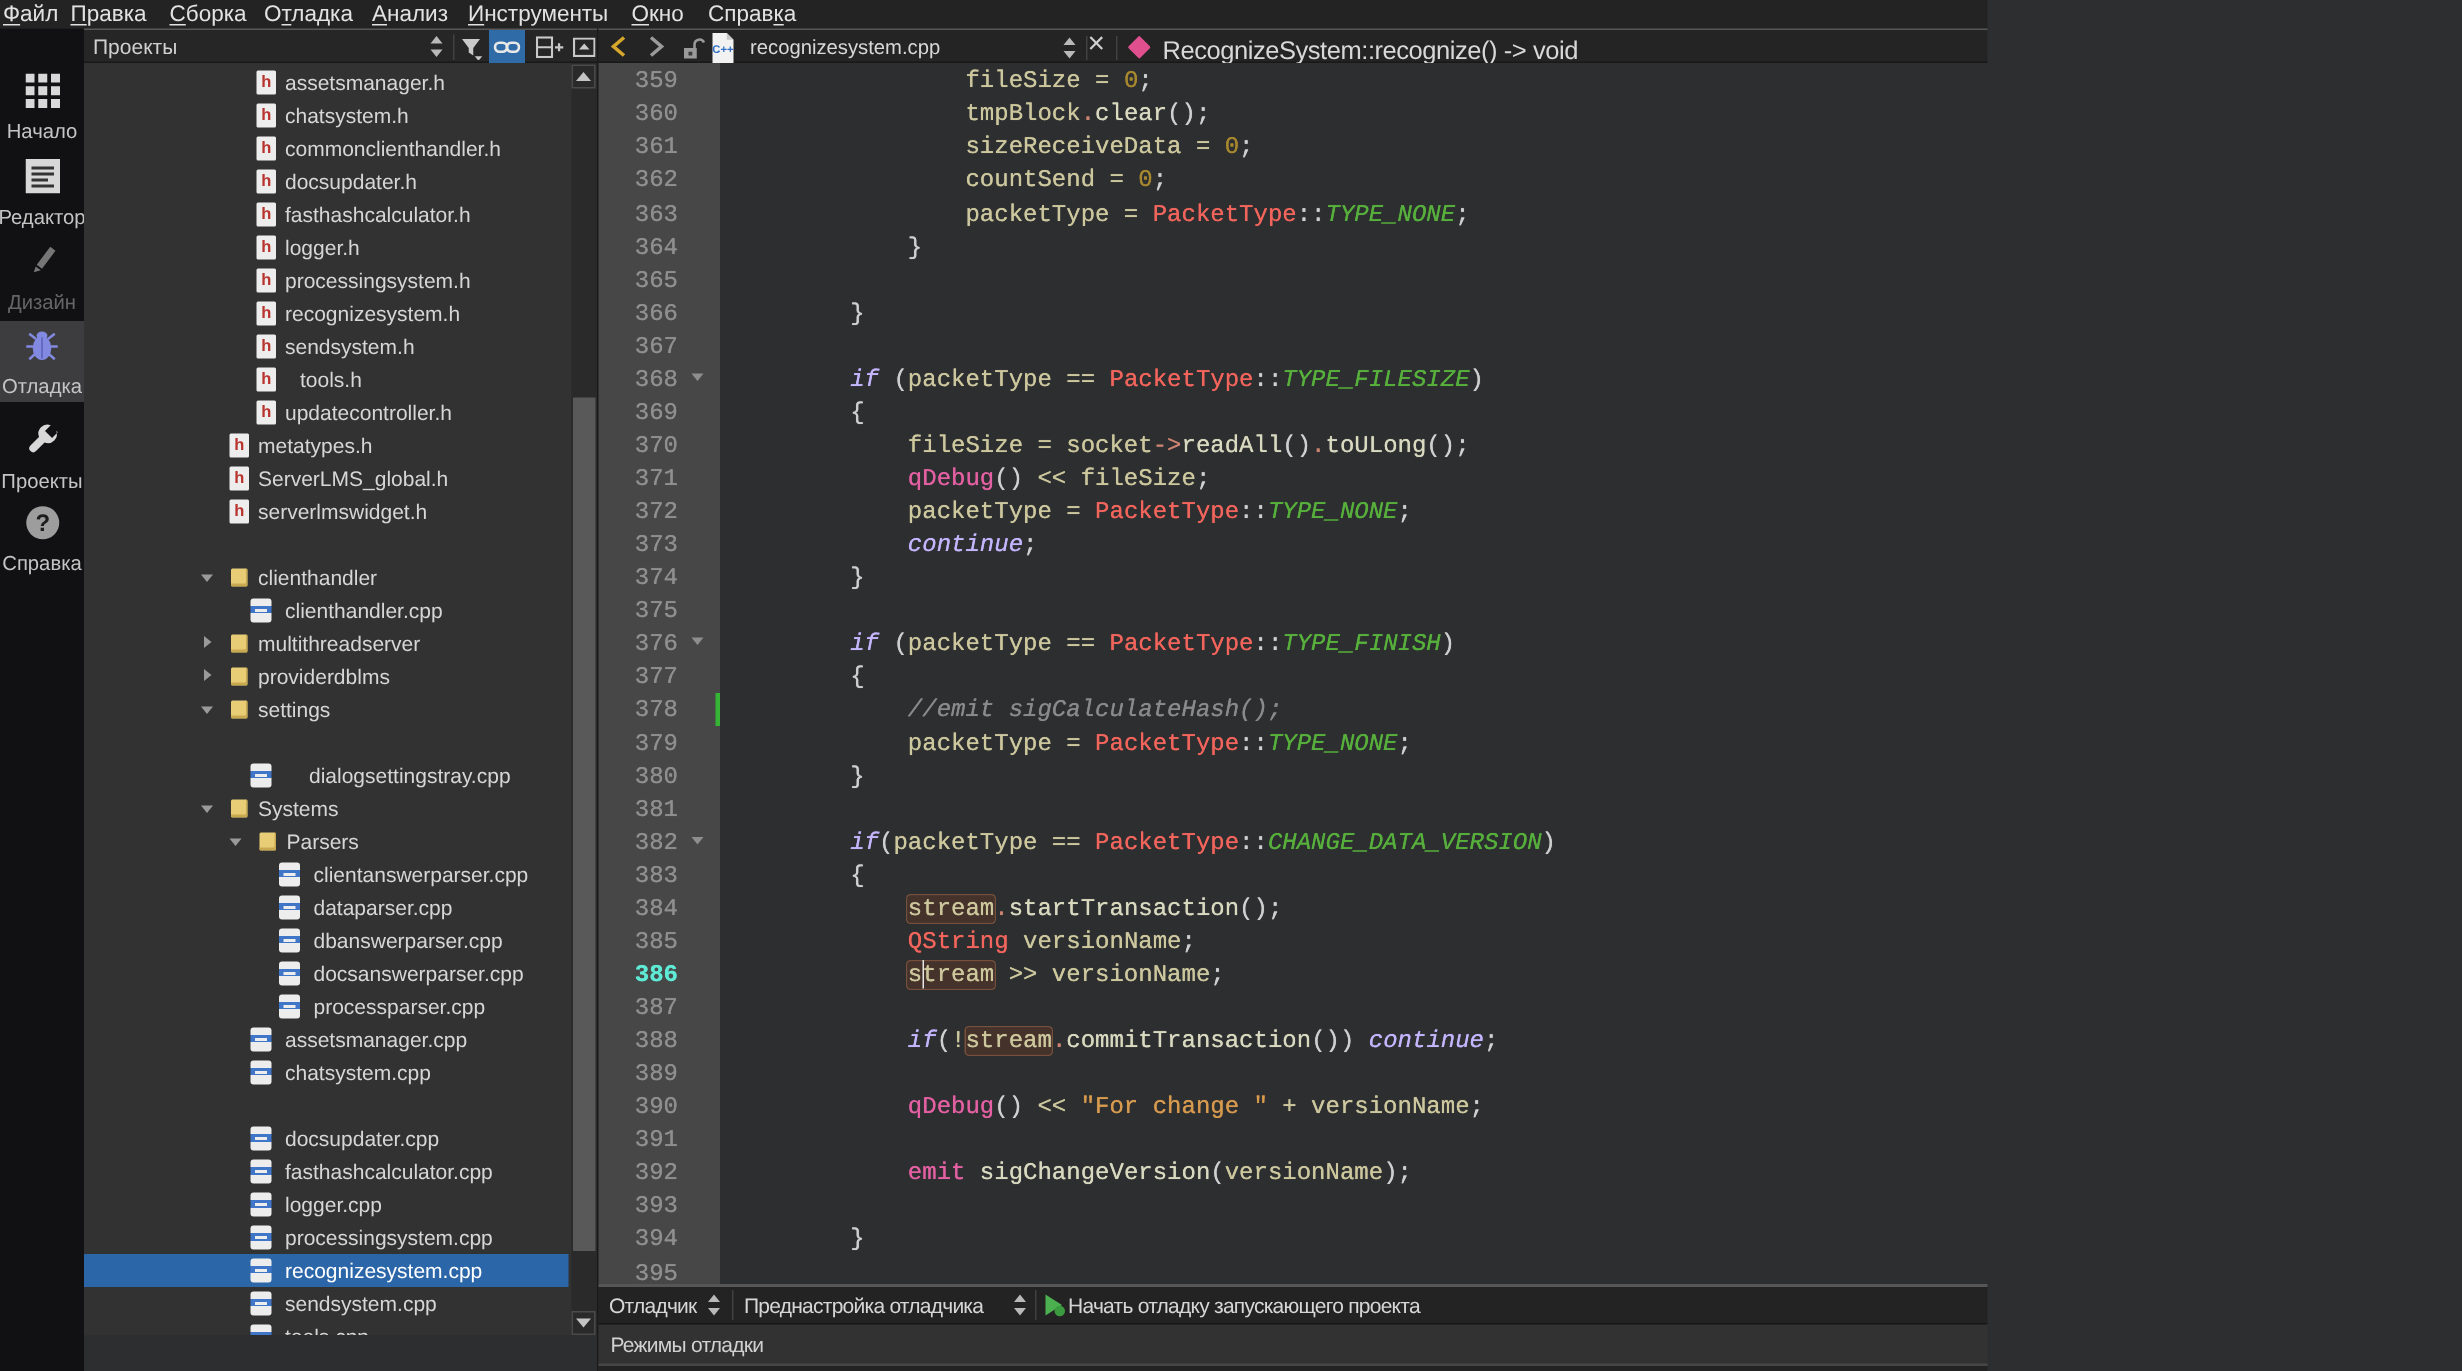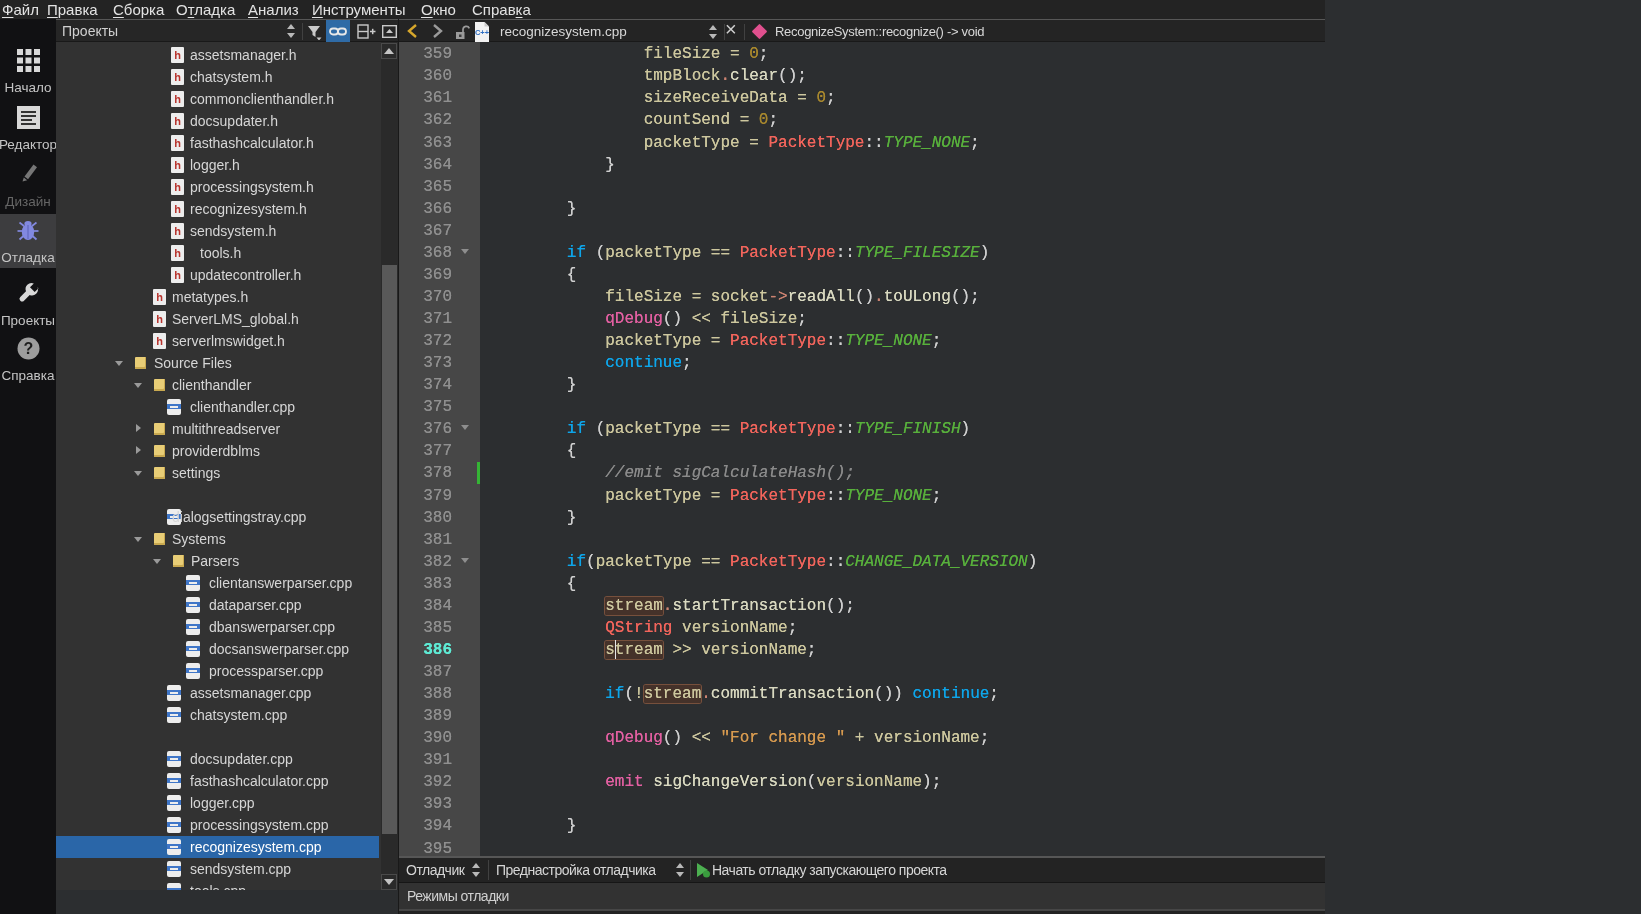--- a/index.html
+++ b/index.html
@@ -37,21 +37,21 @@
 
 #odoc{position:absolute;left:56px;top:889px;width:342px;height:25px;background:#202020;border-top:1px solid #565656;color:#d0d0d0;font-size:14px;letter-spacing:-0.5px}
 
 #edbar{position:absolute;left:399px;top:19px;width:1242px;height:23px;background:#242424;border-top:1px solid #575757;border-bottom:1px solid #191919;color:#d8d8d8;font-size:14px}
 
 #codearea{position:absolute;left:399px;top:42px;width:1242px;height:814px;background:#2c2e30;overflow:hidden}
 #gutter{position:absolute;left:0;top:0;width:81px;height:814px;background:#474747}
 #lnums{position:absolute;left:0;top:1.3px;width:53px;text-align:right;font:16px/22.07px "Liberation Mono",monospace;color:#8f8f8f;white-space:pre;text-shadow:0 0 0.45px currentColor}
 #lnums b{color:#5eead4;font-weight:bold}
 #code{position:absolute;left:91px;top:1.3px;font:16px/22.07px "Liberation Mono",monospace;color:#cdc79e;white-space:pre;text-shadow:0 0 0.45px currentColor}
-#code .k{color:#0ea5e9;}
+#code .k{color:#c4b5fd;font-style:italic}
 #code .t{color:#f2655c}
 #code .e{color:#58b03c;font-style:italic}
 #code .q{color:#e360a2}
 #code .n{color:#a8882e}
 #code .s{color:#d79a4f}
 #code .c{color:#8a8a8a;font-style:italic}
 #code .p{color:#cfcfcf}
 #code .m{color:#cc8371}
 #code .f{color:#d9d9c0}
 #code .occ{background:#45322a;box-shadow:0 0 0 1px #77503c;border-radius:2px}
@@ -233,25 +233,20 @@
         <span class="treetext" style="left:116px">metatypes.h</span>
       </div>
 <div class="row" style="top:266px">
         <span class="fh" style="left:97px">h</span>
         <span class="treetext" style="left:116px">ServerLMS_global.h</span>
       </div>
 <div class="row" style="top:288px">
         <span class="fh" style="left:97px">h</span>
         <span class="treetext" style="left:116px">serverlmswidget.h</span>
       </div>
-<div class="row" style="top:310px">
-        <span class="tar" style="left:59px"></span>
-        <span class="fol" style="left:79px"></span>
-        <span class="treetext" style="left:98px">Source Files</span>
-      </div>
 <div class="row" style="top:332px">
         <span class="tar" style="left:78px"></span>
         <span class="fol" style="left:98px"></span>
         <span class="treetext" style="left:116px">clienthandler</span>
       </div>
 <div class="row" style="top:354px">
         <span class="fc" style="left:111px"></span>
         <span class="treetext" style="left:134px">clienthandler.cpp</span>
       </div>
 <div class="row" style="top:376px">
@@ -264,21 +259,21 @@
         <span class="fol" style="left:98px"></span>
         <span class="treetext" style="left:116px">providerdblms</span>
       </div>
 <div class="row" style="top:420px">
         <span class="tar" style="left:78px"></span>
         <span class="fol" style="left:98px"></span>
         <span class="treetext" style="left:116px">settings</span>
       </div>
 <div class="row" style="top:464px">
         <span class="fc" style="left:111px"></span>
-        <span class="treetext" style="left:116px">dialogsettingstray.cpp</span>
+        <span class="treetext" style="left:150px">dialogsettingstray.cpp</span>
       </div>
 <div class="row" style="top:486px">
         <span class="tar" style="left:78px"></span>
         <span class="fol" style="left:98px"></span>
         <span class="treetext" style="left:116px">Systems</span>
       </div>
 <div class="row" style="top:508px">
         <span class="tar" style="left:97px"></span>
         <span class="fol" style="left:117px"></span>
         <span class="treetext" style="left:135px">Parsers</span>
@@ -364,21 +359,21 @@
         <path d="M2 0 H11.5 L16 4.5 V20 H2 Z" fill="#f2f2f2"></path>
         <path d="M11.5 0 L16 4.5 H11.5 Z" fill="#c9c9c9"></path>
         <text x="9" y="13" text-anchor="middle" font-family="Liberation Sans" font-weight="bold" font-size="7.5" fill="#2e6fc4">C++</text>
       </svg>
   <span class="abs" style="left:101px;top:3.5px;font-size:13.5px">recognizesystem.cpp</span>
   <span class="ud" style="left:310px;top:5px"></span>
   <span class="vsep" style="left:325px;top:4px;height:16px"></span>
   <span class="abs" style="left:326px;top:-2px;color:#cfcfcf;font-size:20px;font-weight:300">×</span>
   <span class="vsep" style="left:345px;top:4px;height:16px"></span>
   <span class="abs" style="left:355px;top:5.5px;width:11px;height:11px;background:#e0508e;transform:rotate(45deg);border-radius:1px"></span>
-  <span class="abs" style="left:376px;top:4px;font-size:13px;letter-spacing:-0.3px">RecognizeSystem::recognize() -&gt; void</span>
+  <span class="abs" style="left:376px;top:4px;font-size:17px;letter-spacing:-0.3px">RecognizeSystem::recognize() -&gt; void</span>
 </div>
 
 <div id="codearea">
   <div id="gutter"></div>
   <div id="vcs" style="top:420.35px"></div>
   <div id="lnums">359
 360
 361
 362
 363

